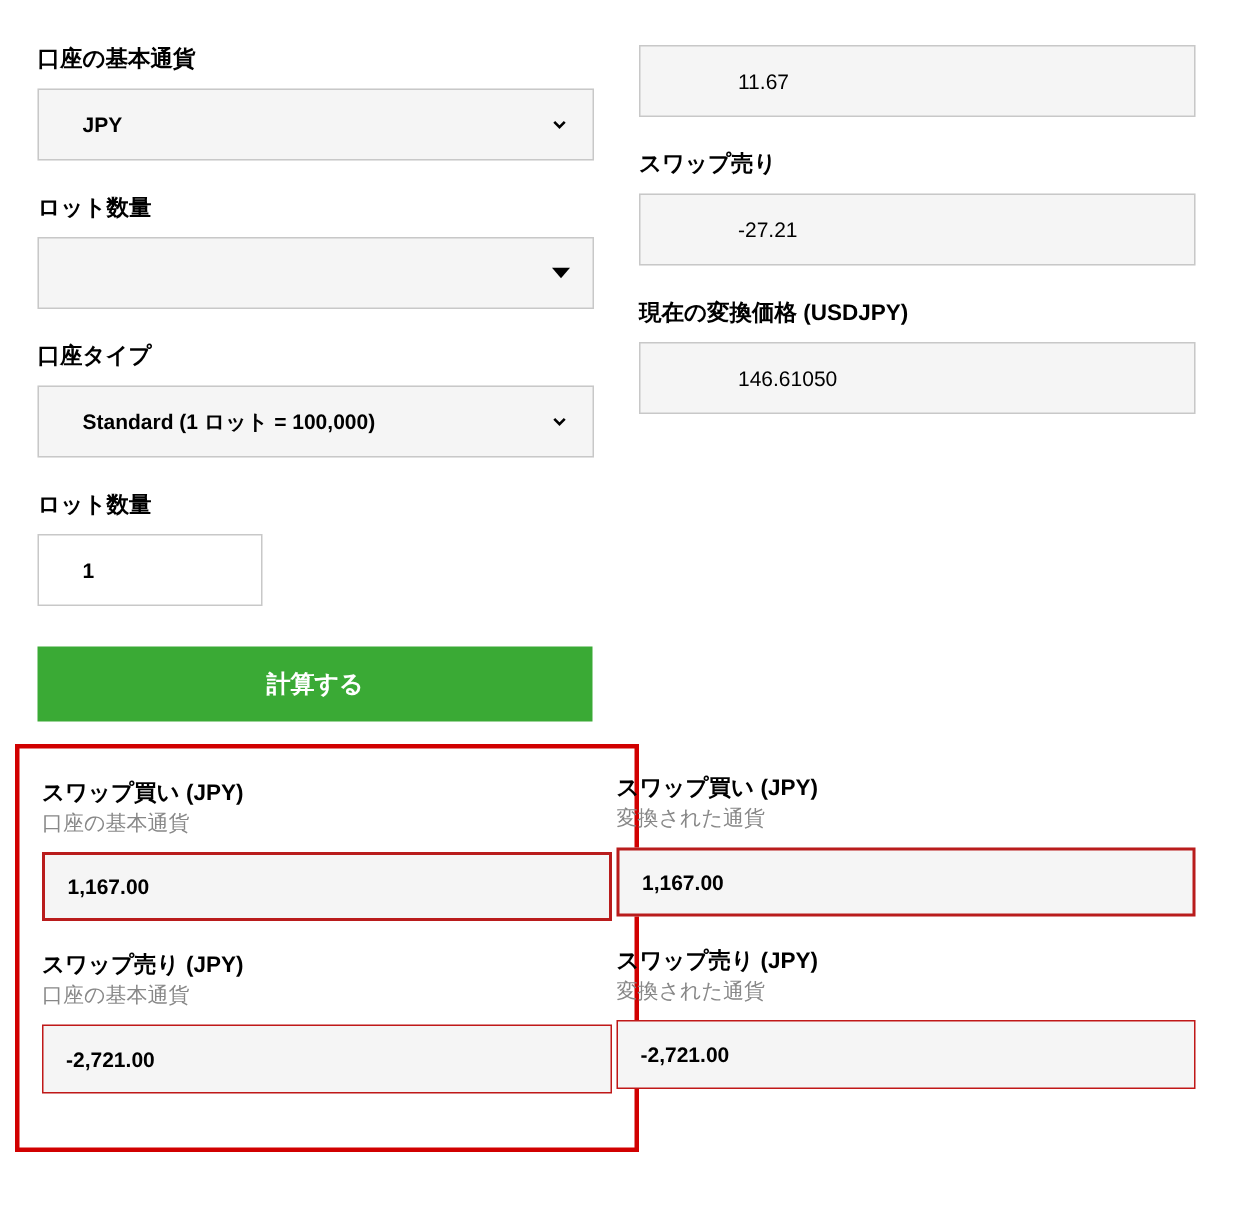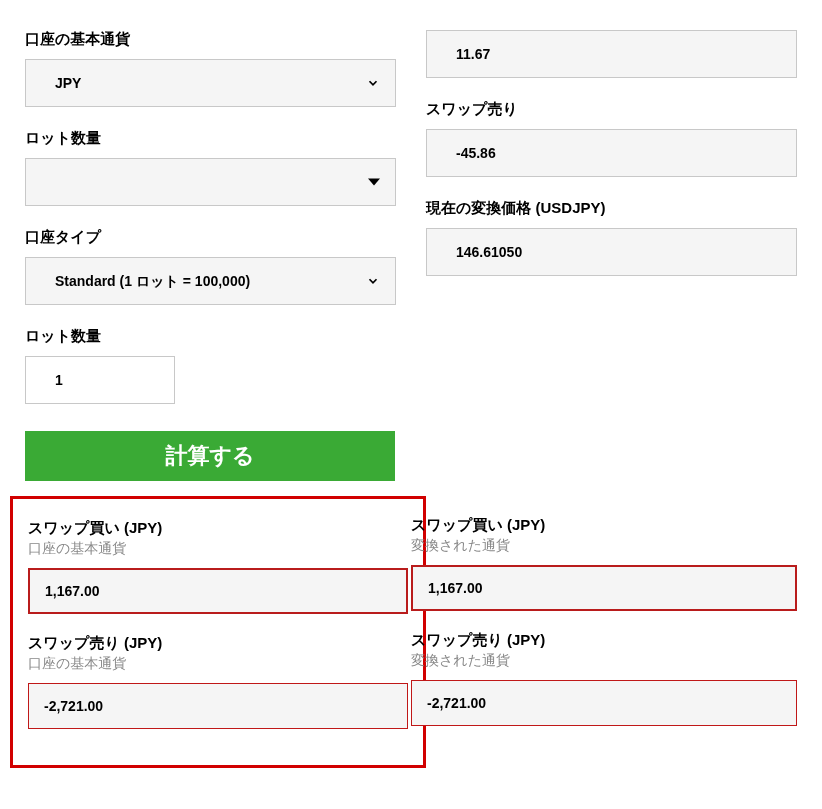--- a/index.html
+++ b/index.html
@@ -58,22 +58,23 @@
       width: 100%;
       border: none;
       background: transparent;
       font-size: 14px;
       font-weight: bold;
       color: #000;
       outline: none;
     }
     .readonly-value {
       font-size: 14px;
-      font-weight: bold;
-      color: #000;
+      font-weight: normal;
+      color: #000;
+      margin-left: 36px;
     }
     .chevron-down {
       position: absolute;
       right: 15px;
       top: 50%;
       transform: translateY(-50%);
       pointer-events: none;
     }
     .chevron-down svg {
       width: 14px;
@@ -94,21 +95,21 @@
     }
     .lot-input {
       width: 150px;
     }
     .calculate-button {
       width: 370px;
       background: #3aaa35;
       color: #fff;
       border: none;
       height: 50px;
-      font-size: 22px;
+      font-size: 16px;
       font-weight: bold;
       cursor: pointer;
       margin-top: 5px;
     }
     .results-container {
       display: flex;
       margin-top: 35px;
     }
     .result-column {
       flex: 1;
@@ -204,21 +205,21 @@
   <div class="column">
     <div class="field-group">
       <div class="readonly-wrapper">
         <span class="readonly-value">11.67</span>
       </div>
     </div>
 
     <div class="field-group">
       <label class="field-label">スワップ売り</label>
       <div class="readonly-wrapper">
-        <span class="readonly-value">-45.86</span>
+        <span class="readonly-value">-27.21</span>
       </div>
     </div>
 
     <div class="field-group">
       <label class="field-label">現在の変換価格 (USDJPY)</label>
       <div class="readonly-wrapper">
         <span class="readonly-value">146.61050</span>
       </div>
     </div>
   </div>

